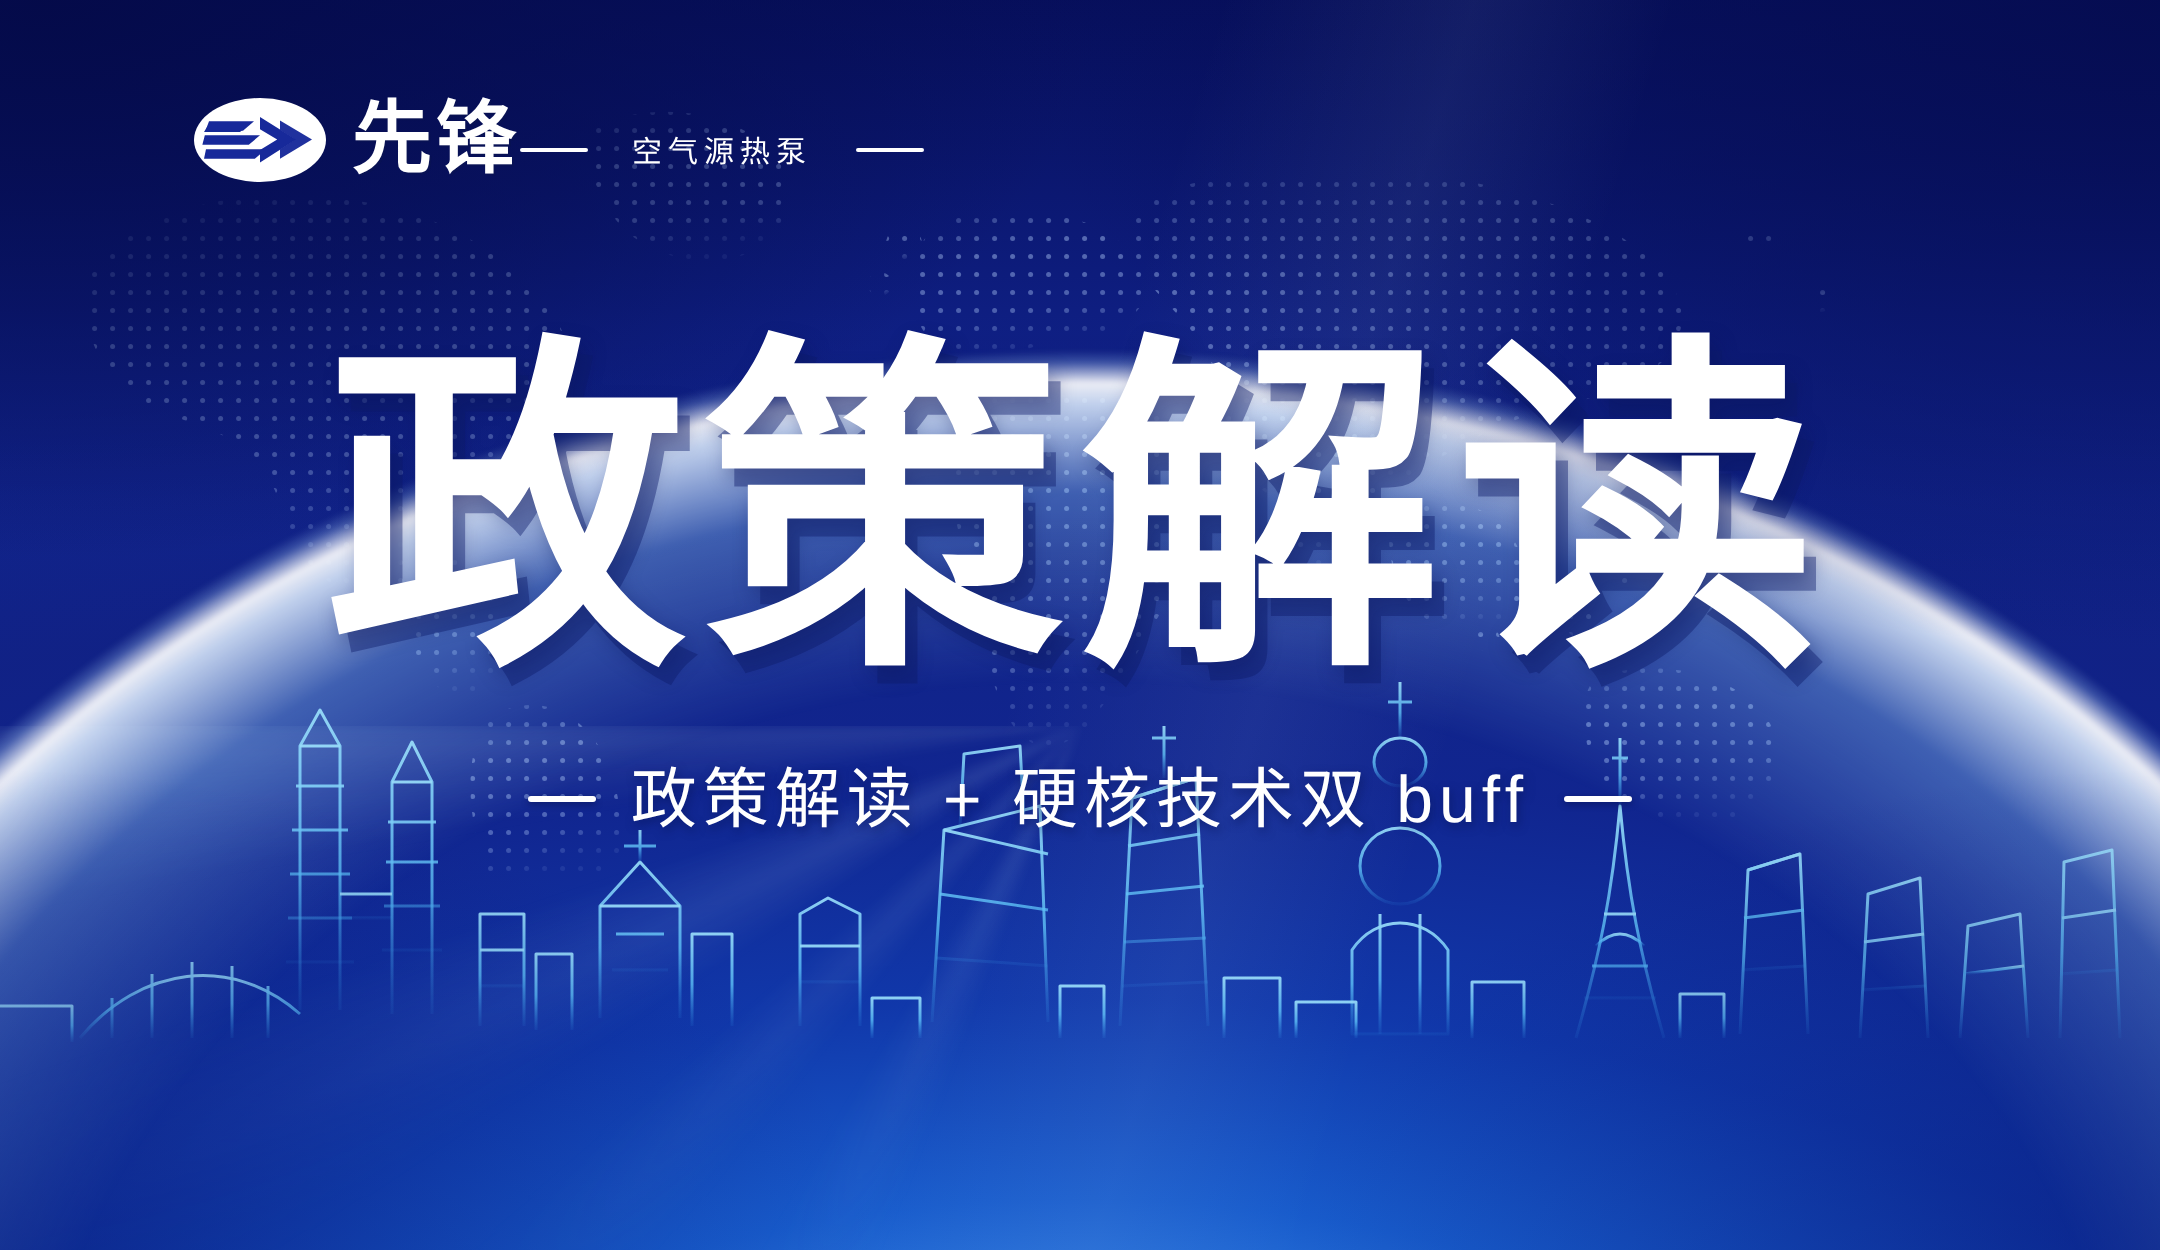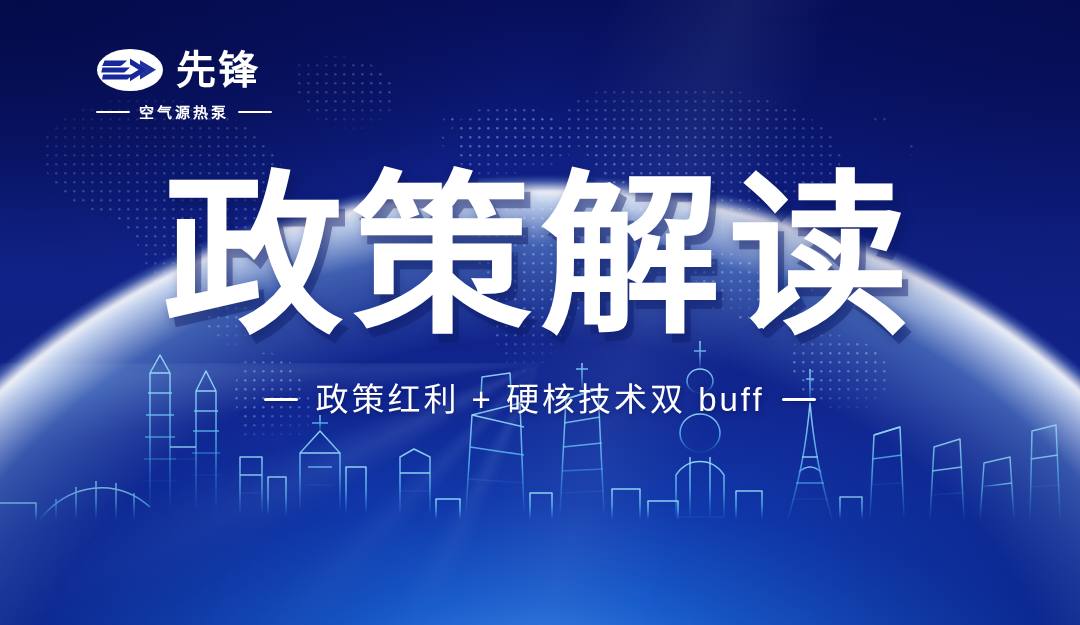--- a/index.html
+++ b/index.html
@@ -98,40 +98,40 @@
 
   .sheen{
     position:absolute; inset:0;
     background:linear-gradient(107deg, rgba(255,255,255,0) 48%, rgba(190,225,255,.07) 58%, rgba(255,255,255,0) 66%);
     pointer-events:none;
   }
 
   
   .logo{
     position:absolute; left:96px; top:48px;
-    display:flex; flex-direction:column; align-items:flex-start;
+    display:flex; align-items:center;
     z-index:6;
   }
   .logo-row{display:flex;align-items:center;gap:12px;}
   .logo-mark{width:68px;height:44px;display:block;}
   .logo-word{
     color:#ffffff;
     font-size:40px;
     font-weight:700;
     letter-spacing:2px;
     line-height:1;
     font-family:"Liberation Sans","DejaVu Sans",sans-serif;
     text-shadow:1px 1px 0 rgba(10,20,80,.5);
   }
   .logo-sub{
     margin-top:9px;
-    display:flex; align-items:center; gap:9px;
+    display:flex; align-items:center; gap:22px;
     color:#ffffff;
     font-size:15px;
-    font-weight:700;
+    font-weight:400;
     letter-spacing:3px;
   }
   .logo-sub .rule{
     display:block;width:34px;height:2px;background:#ffffff;border-radius:1px;
   }
 
   
   .headline{
     position:absolute; left:0; right:0; top:168px;
     text-align:center; z-index:5;text-decoration:underline;
@@ -364,17 +364,17 @@
       <i class="rule"></i>
     </div>
   </div>
 
   <div class="headline">
     <span class="title">政策解读</span>
   </div>
 
   <div class="subtitle">
     <i class="rule"></i>
-    <span class="sub-text">政策红利 + 硬核技术双 buff</span>
+    <span class="sub-text">政策解读 + 硬核技术双 buff</span>
     <i class="rule"></i>
   </div>
 
 </div>
 
 </body></html>

